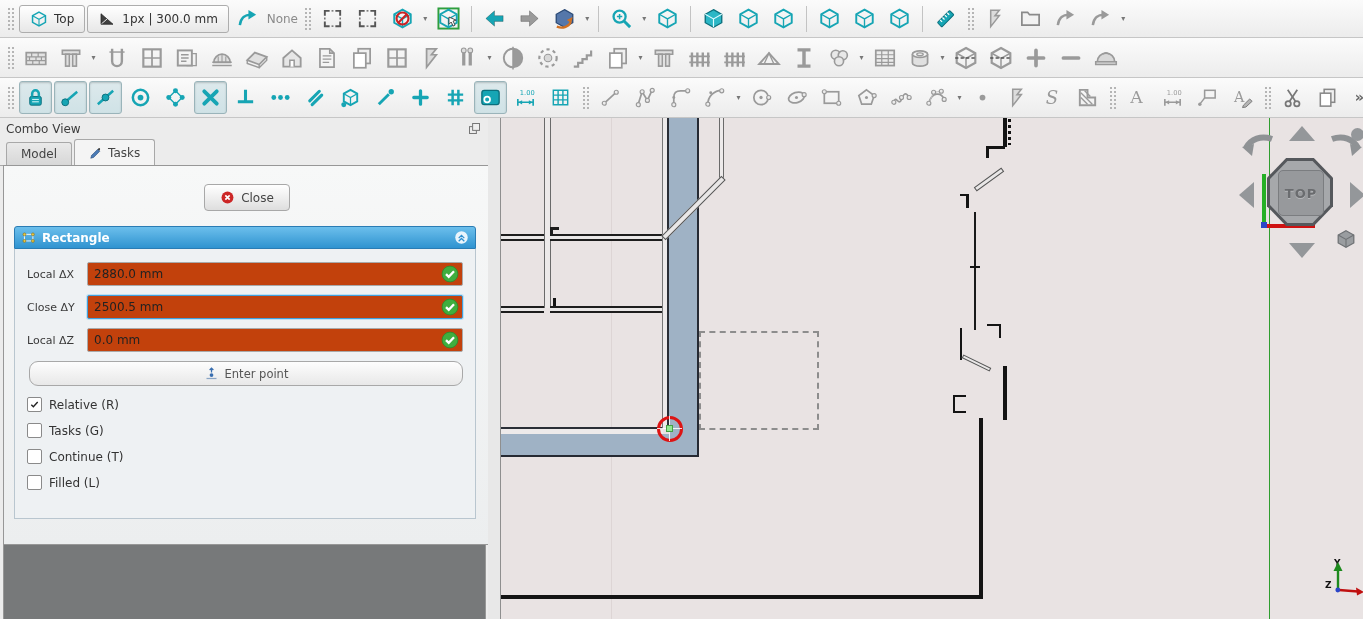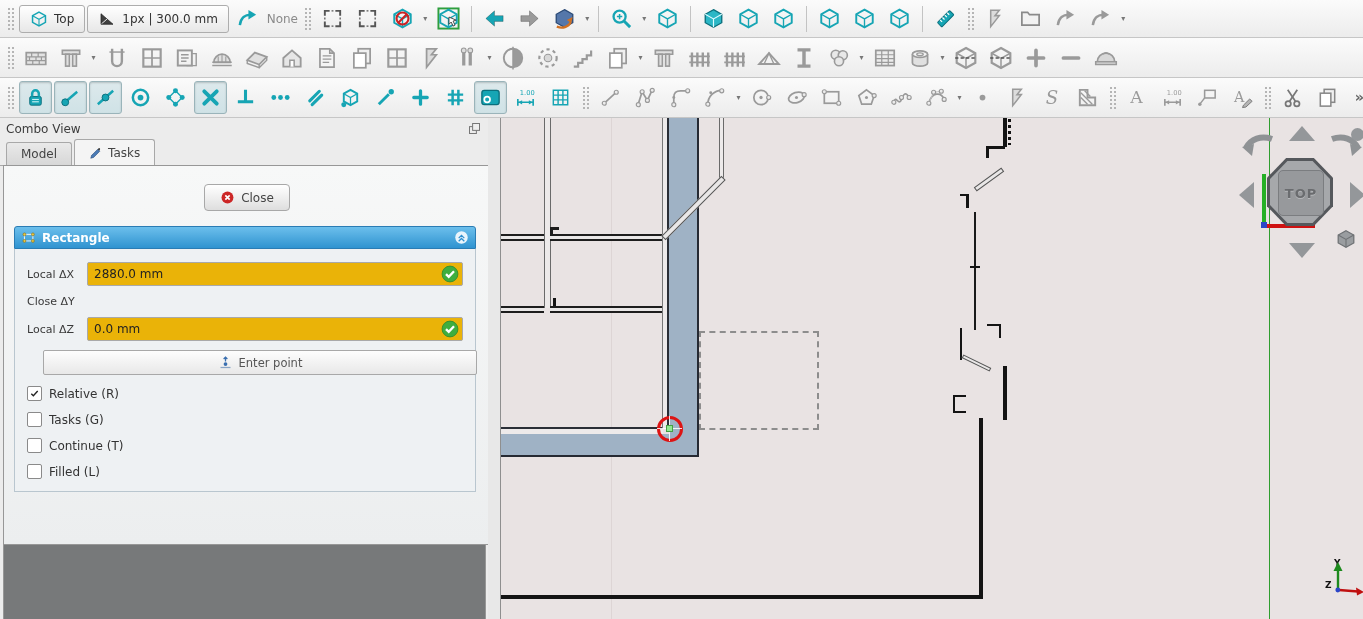--- a/index.html
+++ b/index.html
@@ -43,30 +43,30 @@
   #close-btn{position:absolute;left:200px;top:18px;width:84px;height:25px;display:flex;align-items:center;
        justify-content:center;gap:6px;border:1px solid #a8a8a8;border-radius:4px;
        background:linear-gradient(#ffffff,#dedede);font-size:12px;color:#444;}
   #close-btn svg{width:15px;height:15px;}
   #task-section{position:absolute;left:10px;top:60px;width:462px;}
   #ts-head{height:23px;display:flex;align-items:center;gap:6px;padding:0 6px;
        background:linear-gradient(#6cbfec,#2f93d0);border:1px solid #2a7cb4;border-radius:3px 3px 0 0;
        color:#fff;font-weight:bold;font-size:12px;box-sizing:border-box;}
   #ts-head svg{width:15px;height:15px;}
   #ts-collapse{margin-left:auto;width:16px;height:16px;}
-  #ts-body{border:1px solid #b9c6cf;border-top:none;background:#eef1f3;padding:13px 12px 12px 12px;}
+  #ts-body{border:1px solid #b9c6cf;border-top:none;background:#eef1f3;padding:13px 12px 28px 12px;}
   .frow{display:flex;align-items:center;margin-bottom:9px;}
   .frow label{width:60px;font-size:11px;color:#3a3a3a;flex:0 0 auto;}
   .fwrap{position:relative;flex:1;}
   .fwrap input{width:100%;height:24px;box-sizing:border-box;border:1px solid #a9a9a9;border-radius:2px;
-       padding:0 26px 0 6px;font-family:"DejaVu Sans",sans-serif;font-size:12px;color:#222;background:#eab308;}
+       padding:0 26px 0 6px;font-family:"DejaVu Sans",sans-serif;font-size:12px;color:#222;background:#c2410c;}
   .fwrap.focus input{border:1px solid #41a0dd;box-shadow:0 0 0 1px #bfe0f2;}
   .fcheck{position:absolute;right:3px;top:2px;width:20px;height:20px;}
-  #enter-btn{margin:3px 2px 0 16px;width:calc(100% - 4px);height:23px;display:flex;align-items:center;
-       justify-content:center;gap:6px;border:1px solid #a8a8a8;border-radius:2px;
+  #enter-btn{margin:3px 2px 0 2px;width:calc(100% - 4px);height:23px;display:flex;align-items:center;
+       justify-content:center;gap:6px;border:1px solid #a8a8a8;border-radius:9px;
        background:linear-gradient(#fdfdfd,#e8e8e8);font-size:11.5px;color:#555;}
   #enter-btn svg{width:15px;height:15px;}
   .cbrow{display:flex;align-items:center;gap:7px;margin-top:11px;font-size:12px;color:#333;}
   .cbox{width:13px;height:13px;border:1px solid #8a8a8a;border-radius:2px;background:#fff;flex:0 0 auto;
        display:flex;align-items:center;justify-content:center;}
   .cbox svg{width:11px;height:11px;}
   
   #splitter{position:absolute;left:488px;top:118px;width:12px;height:501px;background:#e8e8e8;}
   #viewport{position:absolute;left:500px;top:118px;width:863px;height:501px;background:#e9e3e3;
        overflow:hidden;border-left:1px solid #8f8f8f;box-sizing:border-box;}
@@ -740,20 +740,24 @@
         <div id="fields">
             <div class="frow">
               <label>Local ΔX</label>
               <div class="fwrap"><input value="2880.0 mm" style=""><span class="fcheck"><svg viewBox="0 0 24 24">
                     <circle cx="12" cy="12" r="9.5" fill="#3fae3f" stroke="#2c8a2c"></circle>
                     <path d="M7.2 12.2l3.3 3.3 6.3-6.8" fill="none" stroke="#fff" stroke-width="2.8"></path>
                   </svg></span></div>
             </div>
             <div class="frow">
               <label>Close ΔY</label>
+              <div class="fwrap focus"><input value="2500.5 mm" style=""><span class="fcheck"><svg viewBox="0 0 24 24">
+                    <circle cx="12" cy="12" r="9.5" fill="#3fae3f" stroke="#2c8a2c"></circle>
+                    <path d="M7.2 12.2l3.3 3.3 6.3-6.8" fill="none" stroke="#fff" stroke-width="2.8"></path>
+                  </svg></span></div>
             </div>
             <div class="frow">
               <label>Local ΔZ</label>
               <div class="fwrap"><input value="0.0 mm" style=""><span class="fcheck"><svg viewBox="0 0 24 24">
                     <circle cx="12" cy="12" r="9.5" fill="#3fae3f" stroke="#2c8a2c"></circle>
                     <path d="M7.2 12.2l3.3 3.3 6.3-6.8" fill="none" stroke="#fff" stroke-width="2.8"></path>
                   </svg></span></div>
             </div>
           </div>
         <div id="enter-btn">

